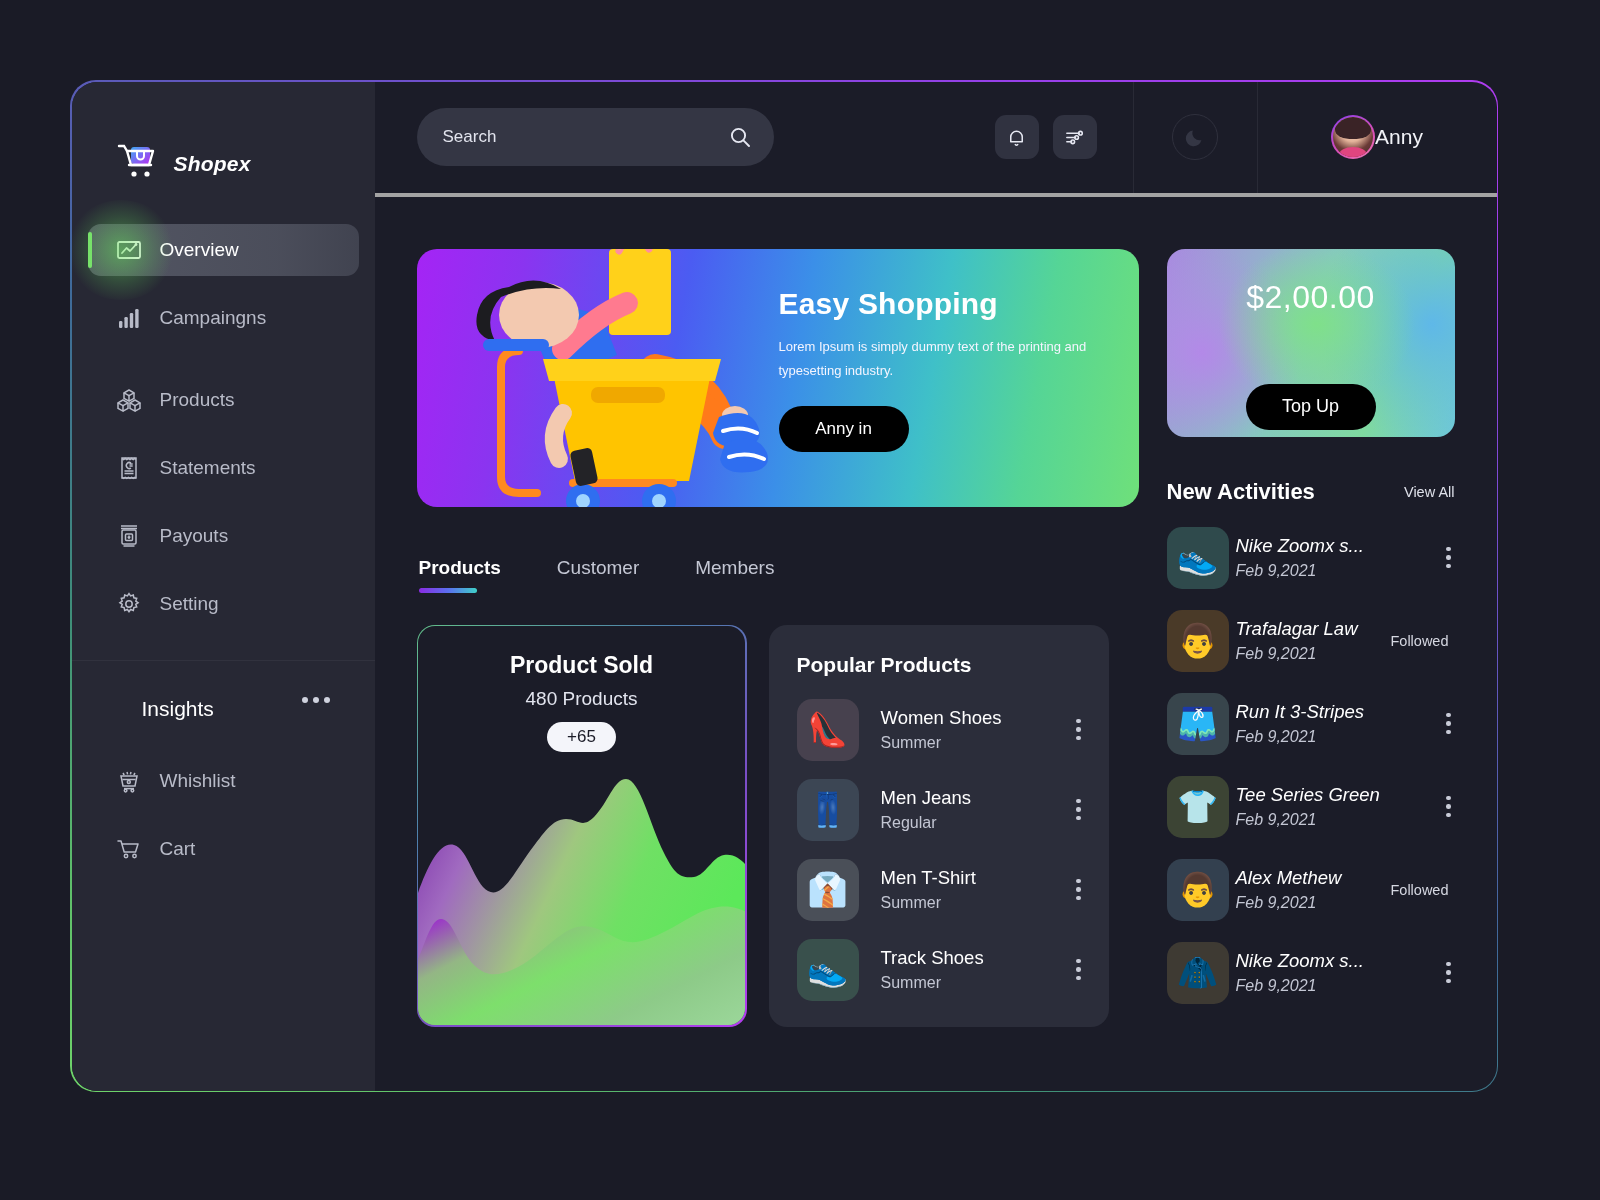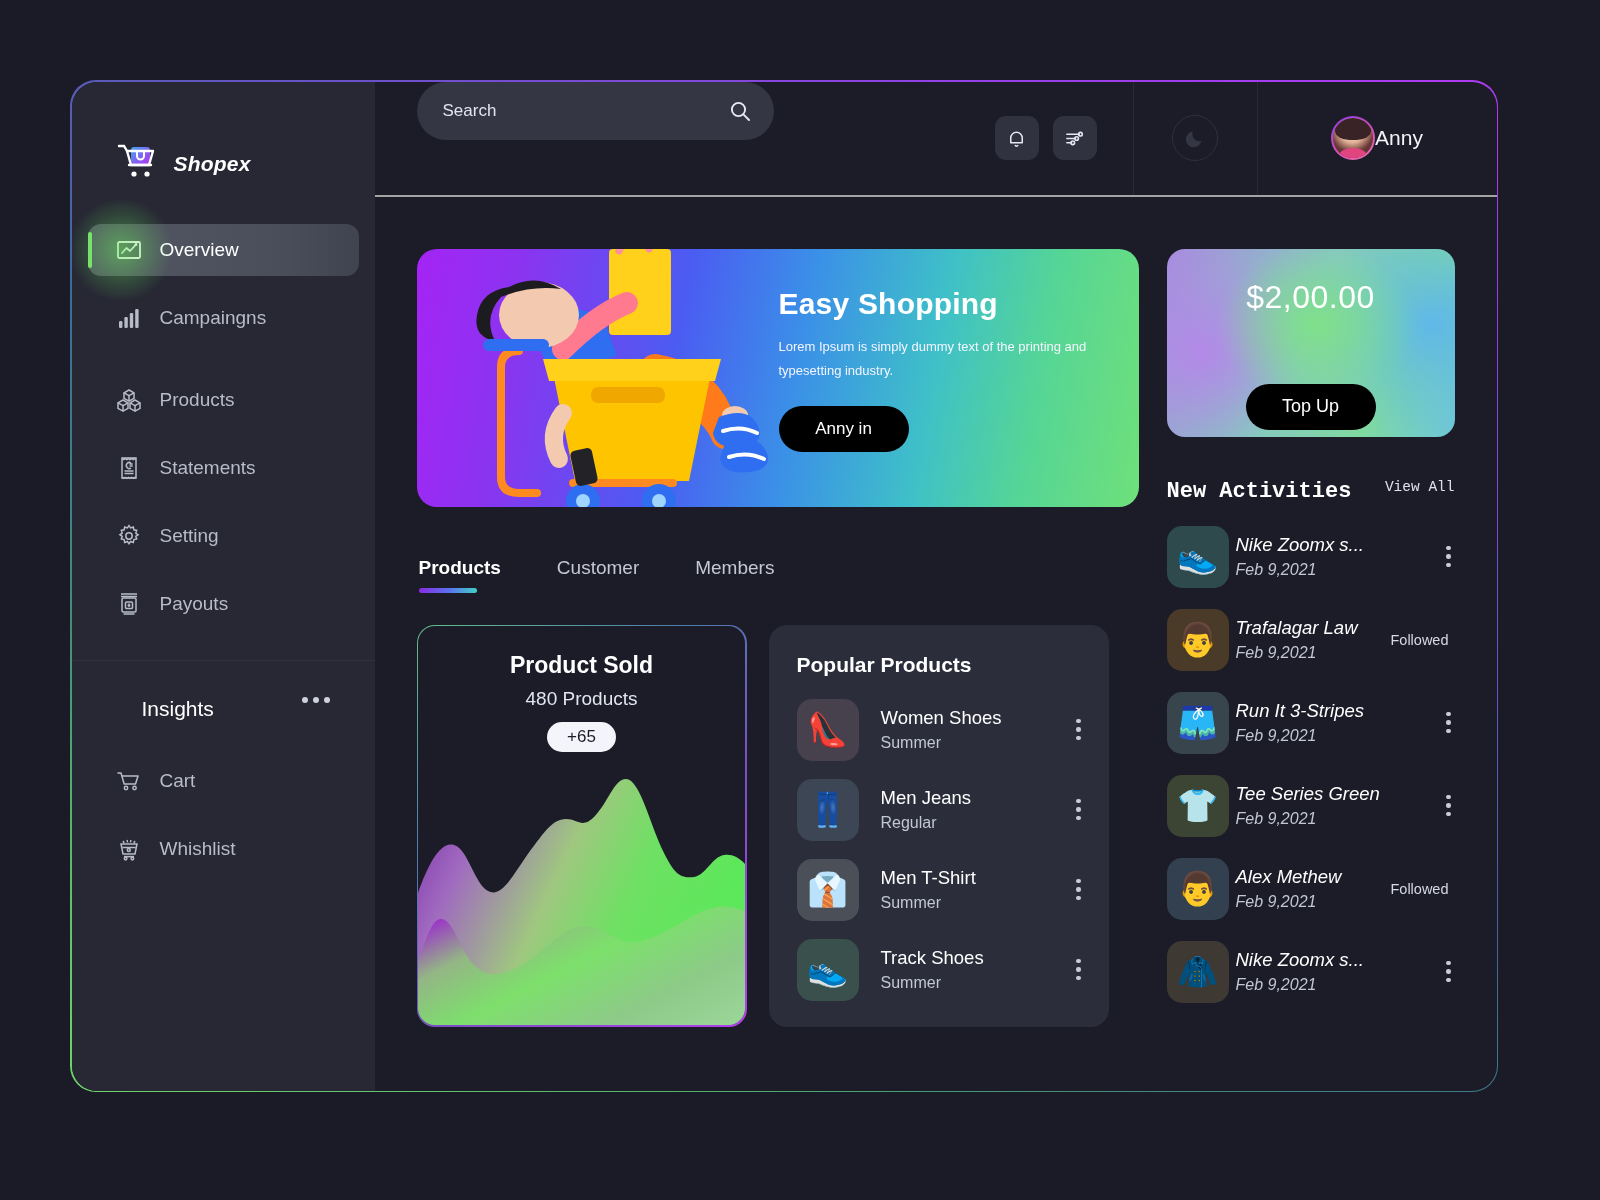--- a/index.html
+++ b/index.html
@@ -87,22 +87,22 @@
   .dots-h { display: flex; gap: 5px; cursor: pointer; }
   .dots-h i { width: 6px; height: 6px; border-radius: 50%; background: #cfd2de; display:block; }
 
   .nav2 { padding-top: 34px; }
 
   
   .main { flex: 1; height: 100%; display: flex; flex-direction: column; min-width: 0; }
 
   .topbar {
     height: 115px; flex: 0 0 115px;
-    border-bottom: 2px solid #a3a3a3;
-    display: flex; 
+    border-bottom: 4px solid #a3a3a3;
+    display: flex; align-items: center;
     position: relative;
   }
   .search-wrap {
     margin-left: 42px;
     width: 357px; height: 58px;
     background: #343644;
     border-radius: 29px;
     display: flex; align-items: center;
     padding: 0 22px 0 26px;
   }
@@ -246,23 +246,22 @@
     gap: 42px;
   }
   .balance-amt { color: #fff; font-size: 32px; letter-spacing: .5px; }
   .topup-btn {
     margin-top: 26px; width: 130px; height: 46px;
     background: #000; color: #fff; border: 0; border-radius: 23px;
     font-size: 18px; font-family: inherit; cursor: pointer;
   }
 
   .act-head {
-    display: flex; align-items: flex-start; justify-content: space-between;
+    display: flex; align-items: center; justify-content: space-between;
     margin-top: 42px;
-    font-family: Liberation Mono, monospace;
   }
   .act-title { color: #fff; font-size: 22px; font-weight: bold; }
   .view-all { color: #dfe1ea; font-size: 14.5px; cursor: pointer; }
 
   .act-list { margin-top: 22px; }
   .act-row { display: flex; align-items: center; margin-bottom: 21px; }
   .act-meta { margin-left: 7px; flex: 1; min-width: 0; font-style: italic; }
   .act-name { color: #fff; font-size: 18.5px; white-space: nowrap; }
   .act-date { color: #c3c6d3; font-size: 16px; margin-top: 5px; }
   .followed { color: #d6d8e2; font-size: 14.5px; padding-right: 6px; }
@@ -351,76 +350,76 @@
             <path d="M15 8 a3 3 0 1 0 0 5 M13.5 9 h3.2 M13.5 11 h3.2"></path>
             <path d="M8.5 16 h9 M8.5 18.5 h9"></path>
           </svg>
         </span>
         <span>Statements</span>
       </div>
 
       <div class="nav-item">
         <span class="ico">
           <svg viewBox="0 0 26 26" width="26" height="26" fill="none" stroke="#b8bbc8" stroke-width="1.5">
-            <circle cx="13" cy="13" r="3.2"></circle>
-            <path d="M13 2.6 l1.6 2.3 2.7 -.9 .6 2.8 2.8 .6 -.9 2.7 2.3 1.6 -2.3 1.6 .9 2.7 -2.8 .6 -.6 2.8 -2.7 -.9 -1.6 2.3 -1.6 -2.3 -2.7 .9 -.6 -2.8 -2.8 -.6 .9 -2.7 -2.3 -1.6 2.3 -1.6 -.9 -2.7 2.8 -.6 .6 -2.8 2.7 .9 z"></path>
-          </svg>
-        </span>
-        <span>Setting</span>
-      </div>
-
-      <div class="nav-item">
-        <span class="ico">
-          <svg viewBox="0 0 26 26" width="26" height="26" fill="none" stroke="#b8bbc8" stroke-width="1.5">
             <path d="M5 3 h16 M5 5.5 h16"></path>
             <rect x="6" y="7" width="14" height="14" rx="1.2"></rect>
             <rect x="9.5" y="11" width="7" height="6.5" rx="1"></rect>
             <path d="M13 12.4 v3.6 M11.6 14.2 h2.8"></path>
             <path d="M7.5 23 h11"></path>
           </svg>
         </span>
         <span>Payouts</span>
+      </div>
+
+      <div class="nav-item">
+        <span class="ico">
+          <svg viewBox="0 0 26 26" width="26" height="26" fill="none" stroke="#b8bbc8" stroke-width="1.5">
+            <circle cx="13" cy="13" r="3.2"></circle>
+            <path d="M13 2.6 l1.6 2.3 2.7 -.9 .6 2.8 2.8 .6 -.9 2.7 2.3 1.6 -2.3 1.6 .9 2.7 -2.8 .6 -.6 2.8 -2.7 -.9 -1.6 2.3 -1.6 -2.3 -2.7 .9 -.6 -2.8 -2.8 -.6 .9 -2.7 -2.3 -1.6 2.3 -1.6 -.9 -2.7 2.8 -.6 .6 -2.8 2.7 .9 z"></path>
+          </svg>
+        </span>
+        <span>Setting</span>
       </div>
     </nav>
 
     <div class="sb-divider"></div>
 
     <div class="insights-head">
       <span class="insights-title">Insights</span>
       <span class="dots-h">
             <i></i>
             <i></i>
             <i></i>
           </span>
     </div>
 
     <nav class="nav2">
-      <div class="nav-item">
-        <span class="ico">
-          <svg viewBox="0 0 26 26" width="26" height="26" fill="none" stroke="#b8bbc8" stroke-width="1.5" stroke-linecap="round" stroke-linejoin="round">
-            <path d="M2 5 h3 l3.2 11 h11.3 l2.5 -8 H6.6"></path>
-            <circle cx="10" cy="20" r="1.7"></circle>
-            <circle cx="18.5" cy="20" r="1.7"></circle>
-          </svg>
-        </span>
-        <span>Cart</span>
-      </div>
       <div class="nav-item">
         <span class="ico">
           <svg viewBox="0 0 26 26" width="26" height="26" fill="none" stroke="#b8bbc8" stroke-width="1.5">
             <path d="M7 5 l1.2 2 M11 4 l.6 2.4 M15 4 l-.6 2.4 M19 5 l-1.2 2"></path>
             <path d="M5 8 h16 l-2 10 H7 z"></path>
             <path d="M6.4 11.5 h13.2"></path>
             <circle cx="12.8" cy="14" r="1.5"></circle>
             <path d="M8 20.6 h10"></path>
             <circle cx="9.6" cy="22.6" r="1.3"></circle>
             <circle cx="16.4" cy="22.6" r="1.3"></circle>
           </svg>
         </span>
         <span>Whishlist</span>
+      </div>
+      <div class="nav-item">
+        <span class="ico">
+          <svg viewBox="0 0 26 26" width="26" height="26" fill="none" stroke="#b8bbc8" stroke-width="1.5" stroke-linecap="round" stroke-linejoin="round">
+            <path d="M2 5 h3 l3.2 11 h11.3 l2.5 -8 H6.6"></path>
+            <circle cx="10" cy="20" r="1.7"></circle>
+            <circle cx="18.5" cy="20" r="1.7"></circle>
+          </svg>
+        </span>
+        <span>Cart</span>
       </div>
     </nav>
   </aside>
 
   <section class="main">
 
     <header class="topbar">
       <div class="search-wrap">
         <input class="search-input" type="text" placeholder="Search" style="">
         <span>

